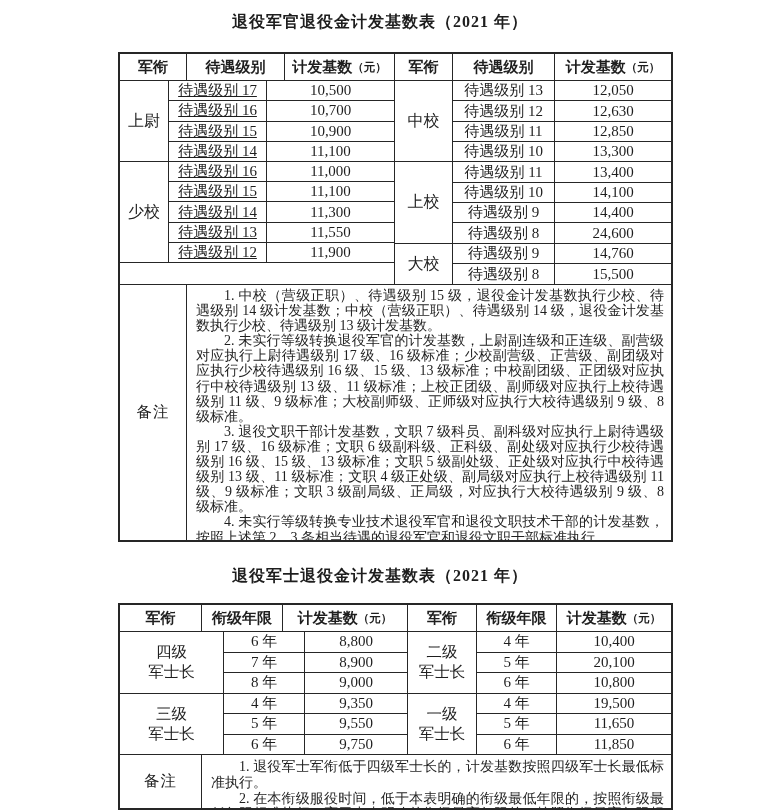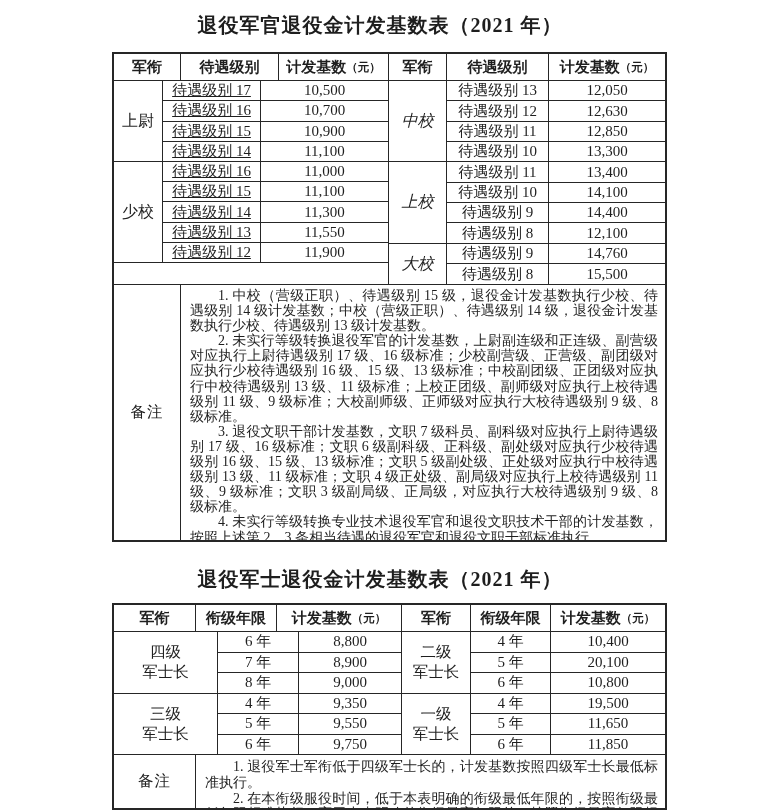--- a/index.html
+++ b/index.html
@@ -6,27 +6,27 @@
   html,body { width:760px; height:812px; }
   body {
     background:#ffffff;
     color:#1e1e1e;
     font-family:"Liberation Serif","DejaVu Serif",serif;
     position:relative;
     overflow:hidden;
   }
   .title {
     position:absolute; left:0; width:760px;
-    text-align:center; font-weight:bold; font-size:20px; letter-spacing:1px;
+    text-align:center; font-weight:bold; font-size:16px; letter-spacing:1px;
   }
   #officer-title { top:12px; }
   #nco-title { top:566px; }
 
   .tbl {
-    position:absolute; left:112px; width:555px;
+    position:absolute; left:118px; width:555px;
     border:2px solid #262626; background:#fff;
     display:flex; flex-direction:column;
   }
   #officer-table { top:52px; height:490px; }
   #nco-table { top:603px; height:207px; }
 
   .thead { display:flex; flex:0 0 27px; border-bottom:1.5px solid #262626; }
   .th {
     display:flex; align-items:center; justify-content:center;
     font-weight:bold; font-size:15px; border-right:1.5px solid #262626;
@@ -53,21 +53,21 @@
   .group:not(:last-child) { border-bottom:1.5px solid #262626; }
   .g2{flex:2;} .g3{flex:3;} .g4{flex:4;} .g5{flex:5;}
   .empty-cell { flex:0 0 21px; }
 
   .rank-col {
     display:flex; align-items:center; justify-content:center;
     border-right:1.5px solid #262626; font-size:16px; text-align:center;
     white-space:pre-line; line-height:1.3; flex:0 0 auto;
   }
   .t1 .left .rank-col { width:49px; }
-  .t1 .right .rank-col { width:58px;font-style:italic; }
+  .t1 .right .rank-col { width:58px; }
   .t2 .left .rank-col { width:104px; font-size:15.5px; }
   .t2 .right .rank-col { width:69px; font-size:15.5px; }
 
   .rows { flex:1; display:flex; flex-direction:column; min-width:0; }
   .row { flex:1; display:flex; min-height:0; }
   .row:not(:last-child) { border-bottom:1.5px solid #262626; }
   .cell {
     display:flex; align-items:center; justify-content:center;
     font-size:15px; white-space:nowrap; overflow:hidden;
   }
@@ -193,21 +193,21 @@
           <div class="row">
               <div class="cell lvl">待遇级别 10</div>
               <div class="cell amt">14,100</div>
             </div>
           <div class="row">
               <div class="cell lvl">待遇级别 9</div>
               <div class="cell amt">14,400</div>
             </div>
           <div class="row">
               <div class="cell lvl">待遇级别 8</div>
-              <div class="cell amt">12,100</div>
+              <div class="cell amt">24,600</div>
             </div>
         </div>
       </div>
       <div class="group g2">
         <div class="rank-col">大校</div>
         <div class="rows">
           <div class="row">
               <div class="cell lvl">待遇级别 9</div>
               <div class="cell amt">14,760</div>
             </div>

